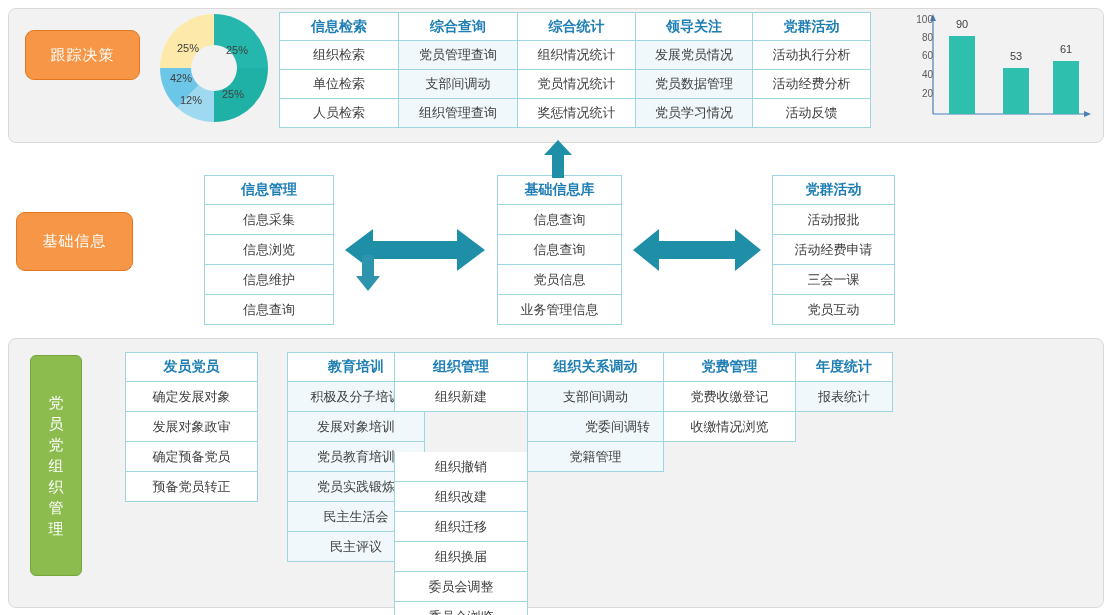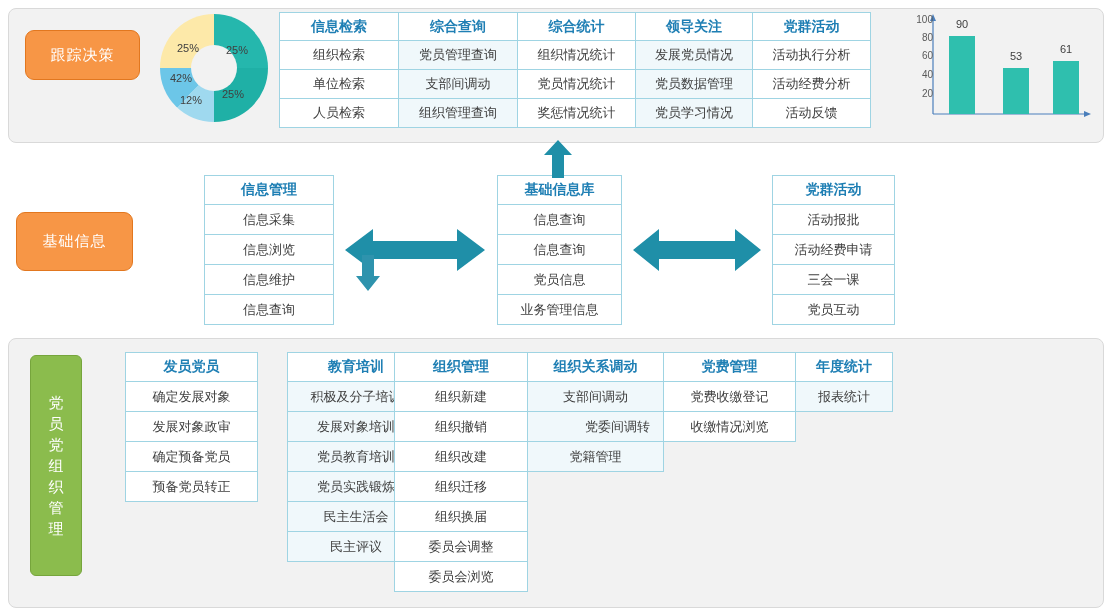--- a/index.html
+++ b/index.html
@@ -244,21 +244,21 @@
     <div class="cell alt" style="height:30px;">发展对象培训</div>
     <div class="cell alt" style="height:30px;">党员教育培训</div>
     <div class="cell alt" style="height:30px;">党员实践锻炼</div>
     <div class="cell alt" style="height:30px;">民主生活会</div>
     <div class="cell alt" style="height:30px;">民主评议</div>
   </div>
 
   <div class="col" style="left:269px;top:0px;width:134px;">
     <div class="cell head" style="height:30px;">组织管理</div>
     <div class="cell" style="height:30px;">组织新建</div>
-    <div class="cell" style="height:30px;">组织撤销</div>
+    <div class="cell" style="height:30px;margin-top:40px;">组织撤销</div>
     <div class="cell" style="height:30px;">组织改建</div>
     <div class="cell" style="height:30px;">组织迁移</div>
     <div class="cell" style="height:30px;">组织换届</div>
     <div class="cell" style="height:30px;">委员会调整</div>
     <div class="cell" style="height:30px;">委员会浏览</div>
   </div>
 
   <div class="col" style="left:402px;top:0px;width:137px;">
     <div class="cell head" style="height:30px;">组织关系调动</div>
     <div class="cell alt" style="height:30px;">支部间调动</div>

